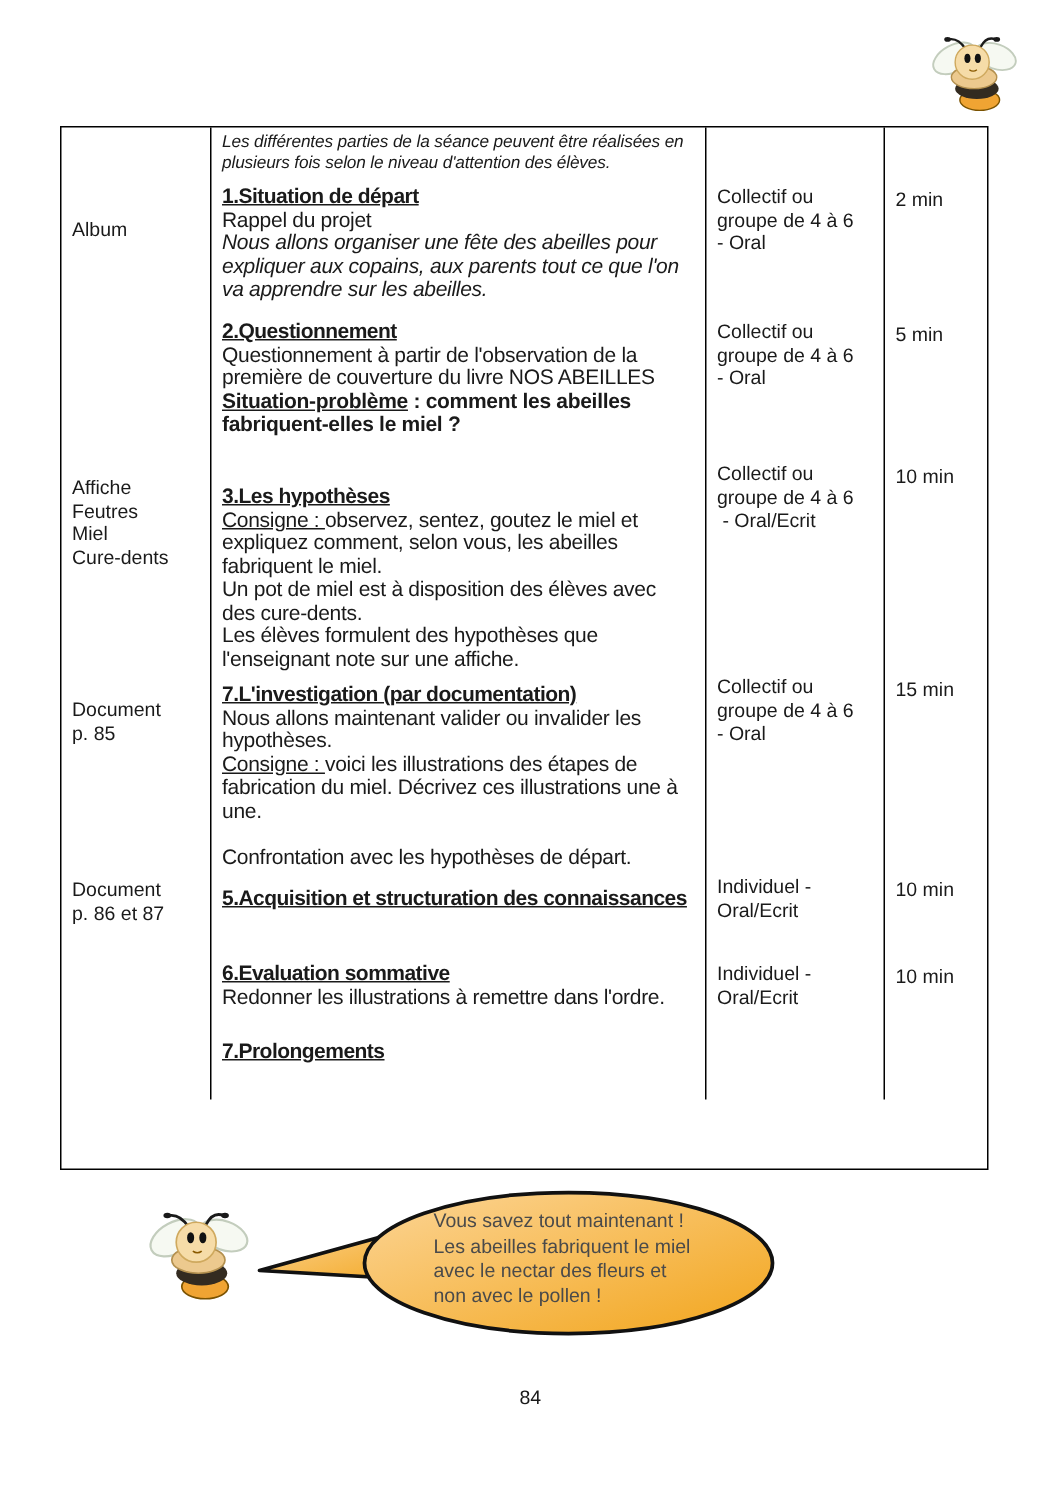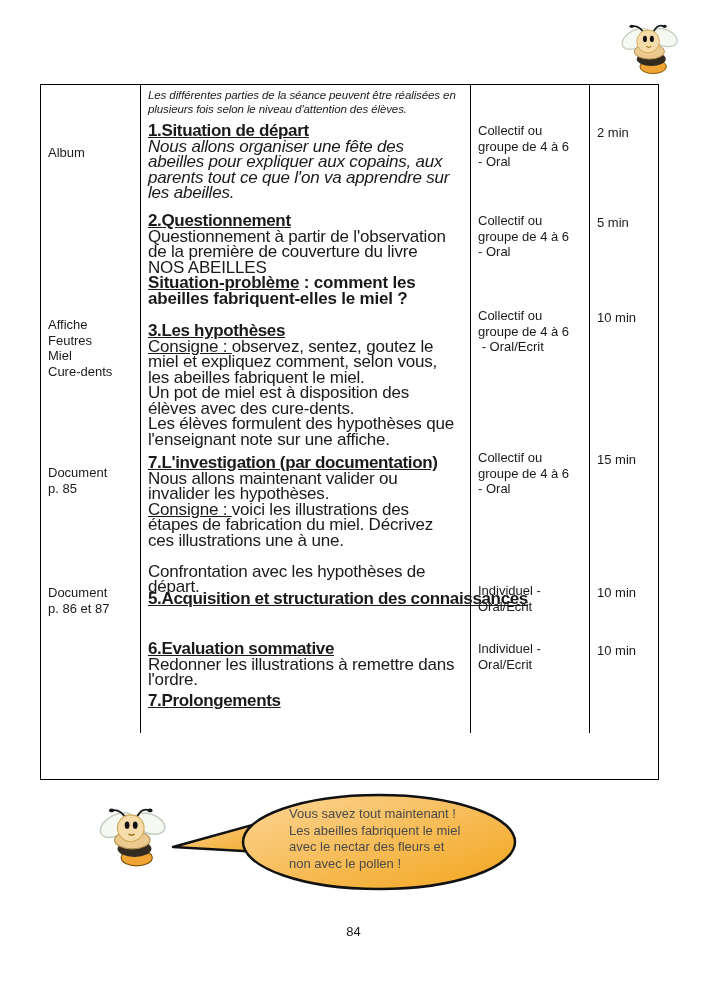--- a/index.html
+++ b/index.html
@@ -34,21 +34,21 @@
   .tbody{display:flex;height:648px;}
   .col{box-sizing:border-box;position:relative;height:100%;font-size:13px;}
 
   .material-item{position:absolute;left:7px;line-height:15.5px;}
   .note{
     position:absolute;left:7px;right:8px;top:3px;
     font-style:italic;font-size:11.5px;line-height:14px;letter-spacing:-0.1px;
   }
   .section{
     position:absolute;left:7px;right:12px;
-    font-size:17px;line-height:15.5px;letter-spacing:-0.2px;
+    font-size:14px;line-height:15.5px;letter-spacing:-0.2px;
   }
   .sec-heading{
     font-weight:bold;text-decoration:underline;
     white-space:nowrap;letter-spacing:-0.35px;
   }
   .sec-par{min-height:15.5px;}
   .b{font-weight:bold;}
   .i{font-style:italic;}
   .u{text-decoration:underline;}
 
@@ -106,20 +106,21 @@
           </div>
           <div class="material-item" style="top: 500px;">
             <div>Document</div>
             <div>p. 86 et 87</div>
           </div>
         </div>
       <div class="col w-deroulement bdr">
         <div class="note">Les différentes parties de la séance peuvent être réalisées en plusieurs fois selon le niveau d'attention des élèves.</div>
       <div class="section" style="top: 38px;">
             <div class="sec-heading">1.Situation de départ</div>
+            <div class="sec-par"><span>Rappel du projet</span></div>
             <div class="sec-par"><span class="i">Nous allons organiser une fête des abeilles pour expliquer aux copains, aux parents tout ce que l'on va apprendre sur les abeilles.</span></div>
           </div>
           <div class="section" style="top: 128px;">
             <div class="sec-heading">2.Questionnement</div>
             <div class="sec-par"><span>Questionnement à partir de l'observation de la première de couverture du livre NOS ABEILLES</span></div>
             <div class="sec-par"><span class="b u">Situation-problème</span><span class="b"> : comment les abeilles fabriquent-elles le miel ?</span></div>
           </div>
           <div class="section" style="top: 238px;">
             <div class="sec-heading">3.Les hypothèses</div>
             <div class="sec-par"><span class="u">Consigne : </span><span>observez, sentez, goutez le miel et expliquez comment, selon vous, les abeilles fabriquent le miel.</span></div>

